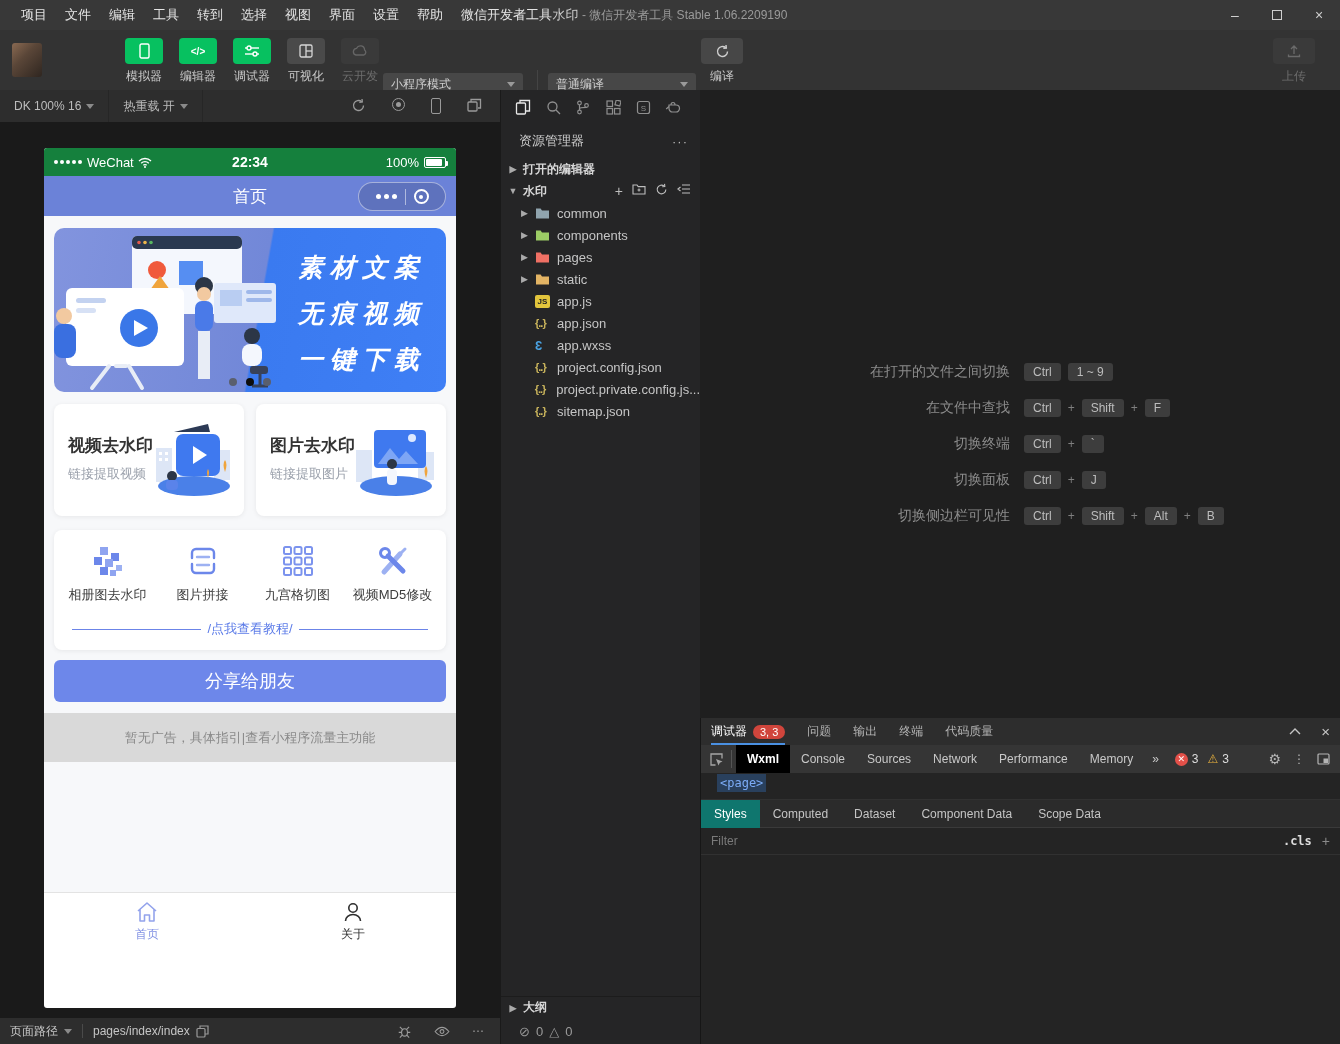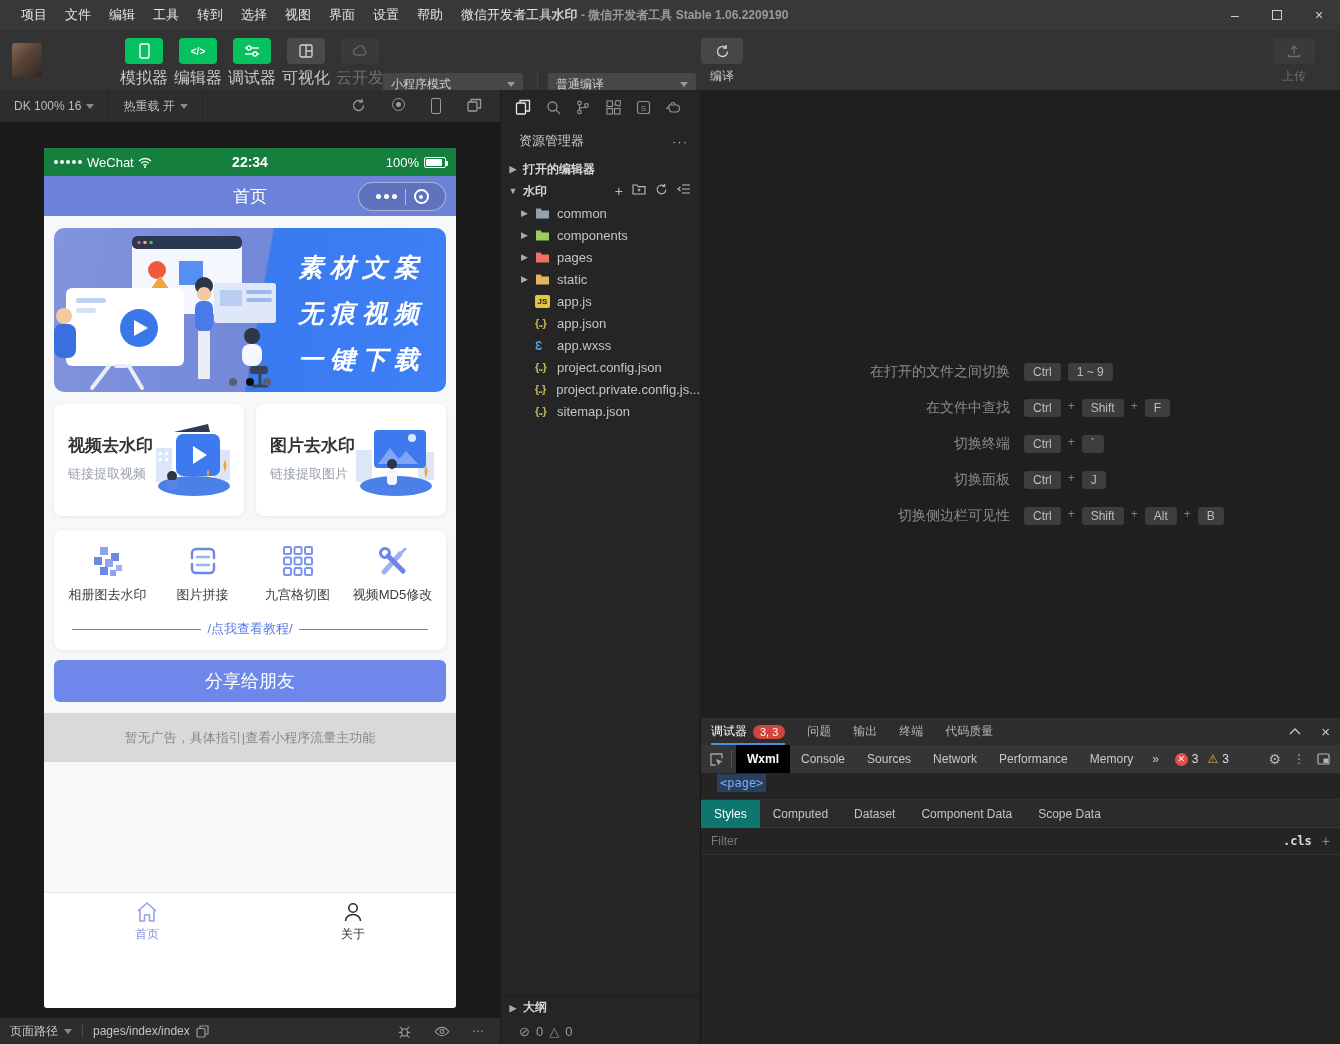--- a/index.html
+++ b/index.html
@@ -5,34 +5,34 @@
   * { margin:0; padding:0; box-sizing:border-box; }
   html,body { width:1340px; height:1044px; overflow:hidden; background:#1f1f1f;
               font-family:"Liberation Sans", sans-serif; }
   .app { position:relative; width:1340px; height:1044px; background:#1f1f1f; }
 
   
   .titlebar { position:absolute; left:0; top:0; width:1340px; height:30px; background:#383838;
               display:flex; align-items:center; color:#e4e4e4; font-size:13px; }
   .menubar { display:flex; gap:0; padding-left:12px; }
   .menu-item { padding:0 9px; line-height:30px; cursor:default; }
-  .title-text { position:absolute; left:50%; transform:translateX(-50%); white-space:nowrap; font-size:12px; color:#9a9a9a;font-weight:bold; }
+  .title-text { position:absolute; left:50%; transform:translateX(-50%); white-space:nowrap; font-size:12px; color:#9a9a9a; }
   .title-text .proj { color:#cfcfcf; font-size:13px; }
   .winctrl { position:absolute; right:0; top:0; height:30px; display:flex; }
   .winbtn { width:42px; height:30px; display:flex; align-items:center; justify-content:center; color:#cfcfcf; font-size:14px; }
   .winbtn .maxbox { width:10px; height:10px; border:1px solid #cfcfcf; }
 
   
   .toolbar { position:absolute; left:0; top:30px; width:1340px; height:60px; background:#333333; }
   .avatar { position:absolute; left:12px; top:13px; width:30px; height:34px; border-radius:3px;
             background:linear-gradient(135deg,#8a6a52 0%,#5a4638 40%,#2f2620 100%); }
   .tbgroup { position:absolute; top:8px; display:flex; gap:6px; }
   .tbbtn { width:48px; display:flex; flex-direction:column; align-items:center; gap:4px; cursor:default; }
   .tbbtn .ibox { width:38px; height:26px; border-radius:4px; display:flex; align-items:center; justify-content:center; }
-  .tbbtn .lbl { font-size:16px; color:#c9c9c9; white-space:nowrap; }
+  .tbbtn .lbl { font-size:12px; color:#c9c9c9; white-space:nowrap; }
   .ibox.green { background:#07c160; color:#fff; }
   .ibox.gray { background:#4a4a4a; color:#d6d6d6; }
   .ibox.dis { background:#3a3a3a; color:#666; }
   .tbbtn.disabled .lbl { color:#6d6d6d; }
   .tb-select { position:absolute; top:43px; height:23px; background:#474747; border-radius:3px; color:#cfcfcf;
                font-size:12px; display:flex; align-items:center; padding:0 8px; }
   .tb-select .caret { margin-left:auto; width:0; height:0; border-left:4px solid transparent; border-right:4px solid transparent; border-top:5px solid #9a9a9a; }
   .vdiv { position:absolute; top:40px; width:1px; height:30px; background:#444; }
   .actgroup { position:absolute; top:8px; display:flex; gap:10px;flex-direction:column; }
   .actbtn { display:flex; flex-direction:column; align-items:center; gap:4px; }
@@ -139,21 +139,21 @@
                  display:flex; align-items:center; gap:4px; padding-left:6px; color:#d8d8d8; font-size:12px; font-weight:bold; }
   .outline-row .tw { width:12px; color:#aaa; font-size:9px; text-align:center; }
   .problems { position:absolute; left:0; bottom:0; width:200px; height:26px; display:flex; align-items:center; gap:6px;
               padding-left:18px; color:#9a9a9a; font-size:13px; }
 
   
   .editorarea { position:absolute; left:700px; top:90px; width:640px; height:628px; background:#1f1f1f; }
   .shortcuts { position:absolute; left:0; top:270px; width:640px; }
   .sc-row { display:flex; align-items:center; height:24px; margin-bottom:12px; }
   .sc-row .lab { width:310px; text-align:right; color:#8b8b8b; font-size:14px; }
-  .sc-row .keys { display:flex; align-items:flex-start; gap:7px; margin-left:14px;border-radius:6px; }
+  .sc-row .keys { display:flex; align-items:center; gap:7px; margin-left:14px;border-radius:6px; }
   kbd.k { background:#3d3d3d; border-radius:3px; padding:2px 9px; font-size:12px; color:#bdbdbd;
           font-family:"Liberation Sans",sans-serif; min-width:10px; text-align:center; }
   .plus { color:#7f7f7f; font-size:12px; }
 
   
   .debugpanel { position:absolute; left:700px; top:718px; width:640px; height:326px; background:#242424; border-left:1px solid #161616; }
   .dbg-head { height:27px; background:#2d2d2d; display:flex; align-items:center; padding:0 10px; gap:22px;
               color:#b5b5b5; font-size:12px; }
   .dbg-tab { display:flex; align-items:center; gap:6px; height:27px; }
   .dbg-tab.active { color:#fff; box-shadow:inset 0 -2px 0 #4a90e2; }

